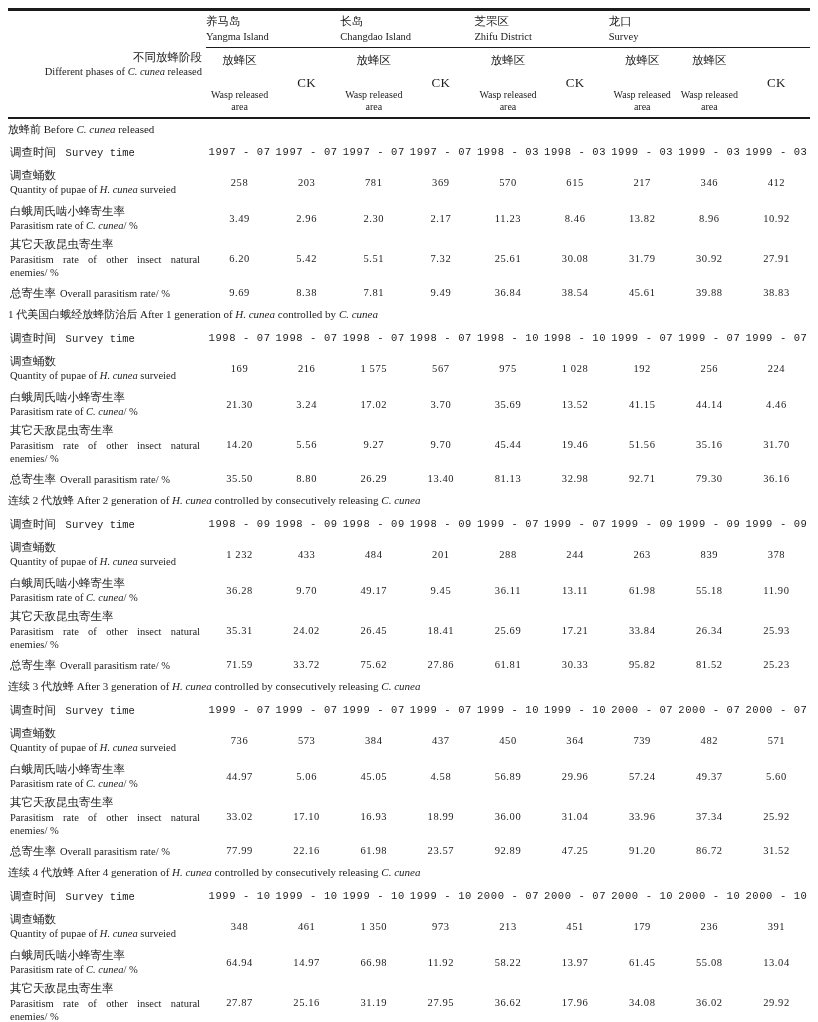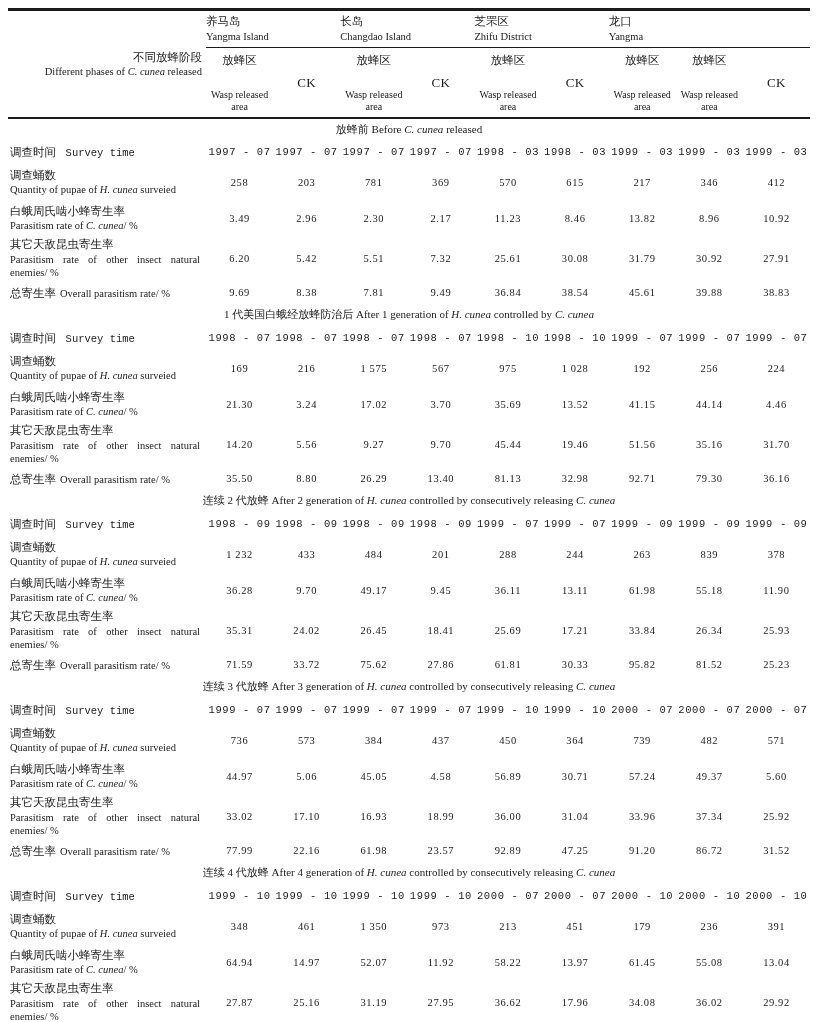--- a/index.html
+++ b/index.html
@@ -50,21 +50,21 @@
     padding: 5px 0 4px 0;
     height: 40px;
   }
   .zh { font-size: 11.5px; line-height: 1.35; }
   .en { font-size: 10.5px; line-height: 1.25; }
   .blk { display: block; }
   .wasp-en { font-size: 10px; line-height: 1.2; padding: 0 2px; margin-top: 21px; }
   th.ck-cell { font-size: 13px; letter-spacing: 0.3px; }
   
   td.section-cell {
-    text-align: center;
+    text-align: left;
     font-size: 11px;
     height: 21px;
   }
   td.row-label {
     padding-left: 2px;
     padding-right: 6px;
   }
   td.row-label .en { text-align: justify; }
   td.num {
     text-align: center;
@@ -109,21 +109,21 @@
         <th class="group-cell" colspan="2">
           <div class="zh">长岛</div>
           <div class="en">Changdao Island</div>
         </th>
         <th class="group-cell" colspan="2">
           <div class="zh">芝罘区</div>
           <div class="en">Zhifu District</div>
         </th>
         <th class="group-cell" colspan="3">
           <div class="zh">龙口</div>
-          <div class="en">Yangma</div>
+          <div class="en">Survey</div>
         </th>
       </tr>
       <tr>
         <th class="subhead-cell">
           <div class="zh">放蜂区</div>
           <div class="en wasp-en">Wasp released area</div>
         </th>
         <th class="subhead-cell ck-cell">CK</th>
         <th class="subhead-cell">
           <div class="zh">放蜂区</div>
@@ -396,21 +396,21 @@
         <tr class="r-ccunea_rate">
           <td class="row-label">
             <span class="zh blk">白蛾周氏啮小蜂寄生率</span>
             <span class="en blk">Parasitism rate of <i>C. cunea</i>/ %</span>
           </td>
           <td class="num">44.97</td>
           <td class="num">5.06</td>
           <td class="num">45.05</td>
           <td class="num">4.58</td>
           <td class="num">56.89</td>
-          <td class="num">30.71</td>
+          <td class="num">29.96</td>
           <td class="num">57.24</td>
           <td class="num">49.37</td>
           <td class="num">5.60</td>
         </tr>
         <tr class="r-other_rate">
           <td class="row-label">
             <span class="zh blk">其它天敌昆虫寄生率</span>
             <span class="en blk">Parasitism rate of other insect natural enemies/ %</span>
           </td>
           <td class="num">33.02</td>
@@ -465,21 +465,21 @@
           <td class="num">236</td>
           <td class="num">391</td>
         </tr>
         <tr class="r-ccunea_rate">
           <td class="row-label">
             <span class="zh blk">白蛾周氏啮小蜂寄生率</span>
             <span class="en blk">Parasitism rate of <i>C. cunea</i>/ %</span>
           </td>
           <td class="num">64.94</td>
           <td class="num">14.97</td>
-          <td class="num">52.07</td>
+          <td class="num">66.98</td>
           <td class="num">11.92</td>
           <td class="num">58.22</td>
           <td class="num">13.97</td>
           <td class="num">61.45</td>
           <td class="num">55.08</td>
           <td class="num">13.04</td>
         </tr>
         <tr class="r-other_rate">
           <td class="row-label">
             <span class="zh blk">其它天敌昆虫寄生率</span>

